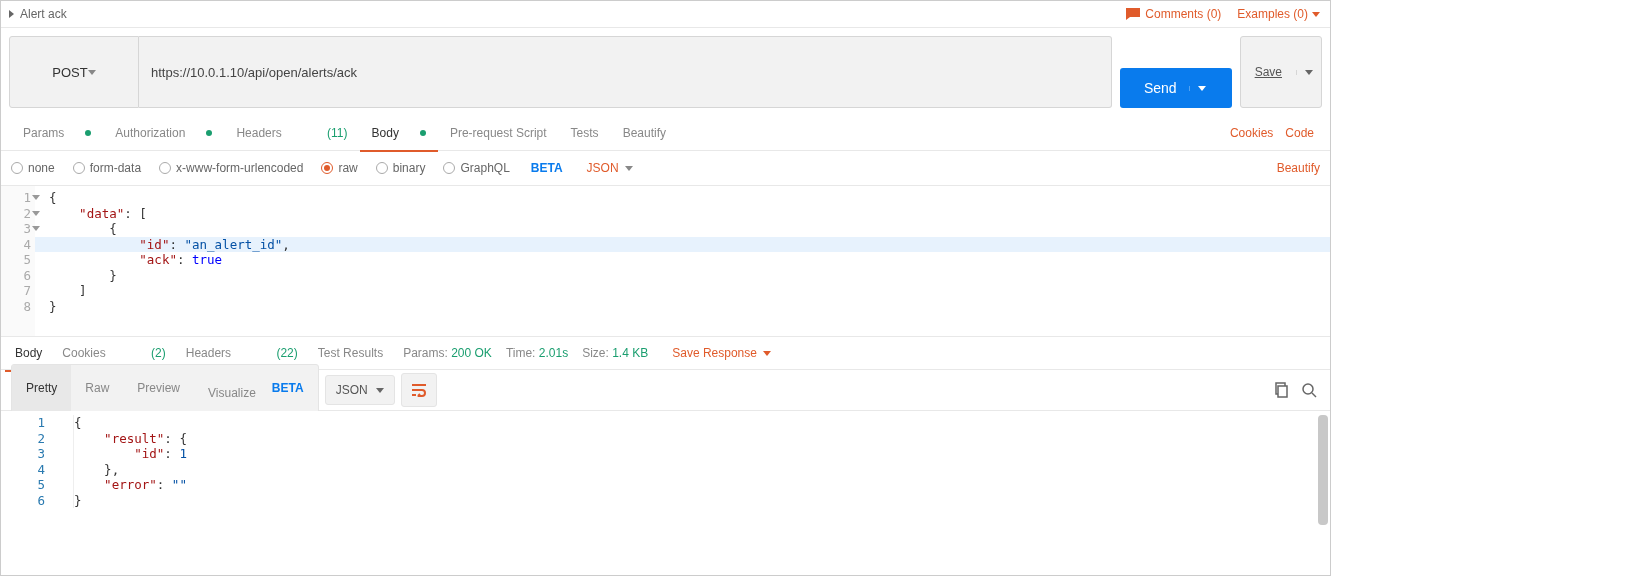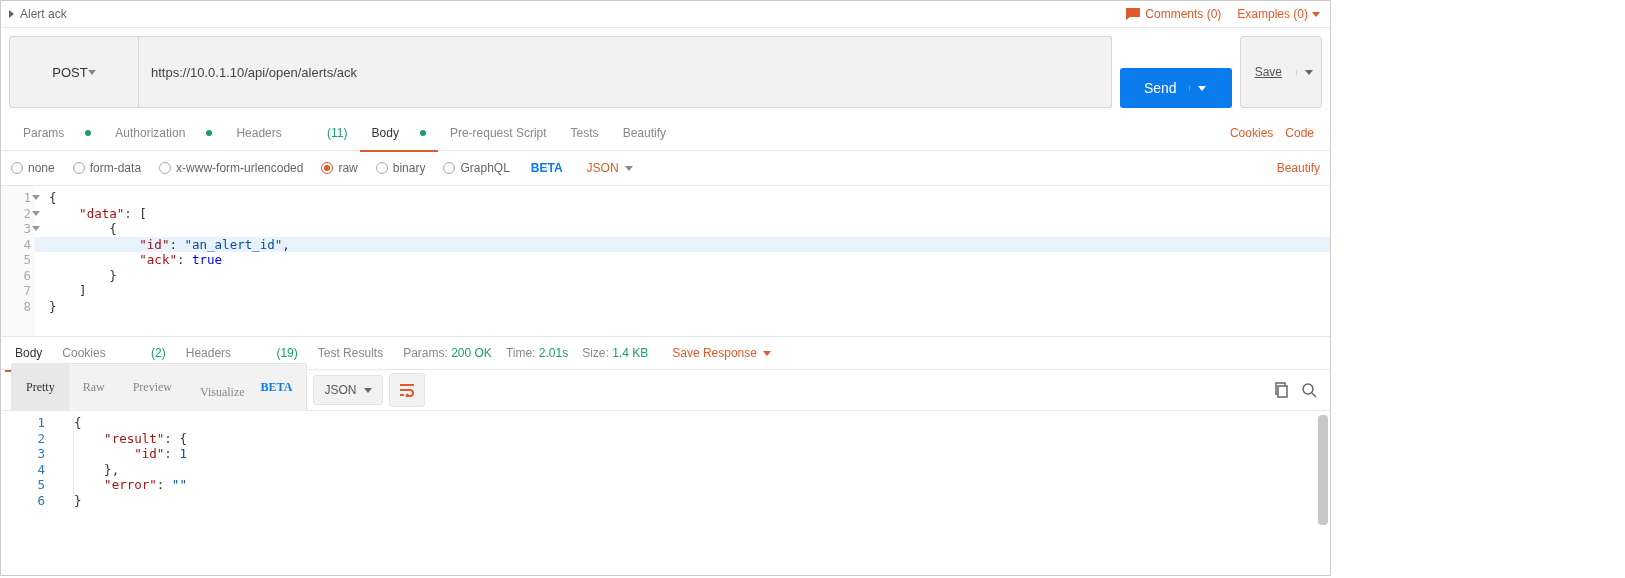--- a/index.html
+++ b/index.html
@@ -55,21 +55,21 @@
 .req-editor{flex:0 0 auto;height:150px;overflow:hidden;}
 .resp-tabs{display:flex;align-items:center;border-top:1px solid #e8e8e8;border-bottom:1px solid #e8e8e8;height:32px;padding:0 4px;}
 .resp-tabs .tab{padding:0 10px;}
 .resp-tabs .tab.active{border-bottom:2px solid #e05b2b;}
 .status-group{display:flex;align-items:center;gap:14px;padding:0 10px;font-size:12px;}
 .status-group .lbl{color:#888;}
 .status-group .val{color:#1a9e6f;}
 .save-resp{color:#e05b2b;display:flex;align-items:center;gap:6px;margin-left:14px;cursor:pointer;}
 .view-row{display:flex;align-items:center;height:40px;border-bottom:1px solid #e8e8e8;padding:0 10px;gap:6px;}
 .pill-group{display:flex;background:#f2f2f2;border:1px solid #e4e4e4;border-radius:3px;overflow:hidden;}
-.pill{padding:16px 14px;color:#888;cursor:pointer;font-size:12px;font-family:Liberation Serif, serif;}
+.pill{padding:16px 14px;color:#888;cursor:pointer;font-size:12px;}
 .pill.active{background:#e8e8e8;color:#333;}
 .small-dd{background:#f2f2f2;border:1px solid #e4e4e4;border-radius:3px;padding:7px 10px;display:flex;align-items:center;gap:8px;color:#555;cursor:pointer;}
 .wrap-btn{background:#f2f2f2;border:1px solid #e4e4e4;border-radius:3px;width:34px;height:32px;display:flex;align-items:center;justify-content:center;cursor:pointer;}
 .wrap-icon{width:16px;height:14px;}
 .view-row .spacer{flex:1;}
 .icon-btn{width:22px;height:22px;display:flex;align-items:center;justify-content:center;color:#666;cursor:pointer;}
 .resp-editor{flex:1;overflow:auto;position:relative;}
 .resp-editor .gutter{width:44px;background:#fff;color:#2a7ab0;padding-right:10px;}
 .resp-editor .code{padding-left:18px;}
 .resp-editor .code .line{border-left:1px solid #eee;padding-left:0;margin-left:0;}
@@ -205,21 +205,21 @@
       <div class="line"><span class="p">    </span><span class="p">]</span></div>
       <div class="line"><span class="p">}</span></div>
     </div>
   </div>
 
   <div class="resp-tabs">
     <div class="tab active">
         <span>Body</span>
       </div>
     <div class="tab"><span>Cookies</span>&nbsp;<span class="hn">(2)</span></div>
-    <div class="tab"><span>Headers</span>&nbsp;<span class="hn">(19)</span></div>
+    <div class="tab"><span>Headers</span>&nbsp;<span class="hn">(22)</span></div>
     <div class="tab">
         <span>Test Results</span>
       </div>
     <div class="spacer"></div>
     <div class="status-group">
       <span><span class="lbl">Params:</span> <span class="val">200 OK</span></span>
       <span><span class="lbl">Time:</span> <span class="val">2.01s</span></span>
       <span><span class="lbl">Size:</span> <span class="val">1.4 KB</span></span>
     </div>
     <div class="save-resp">

